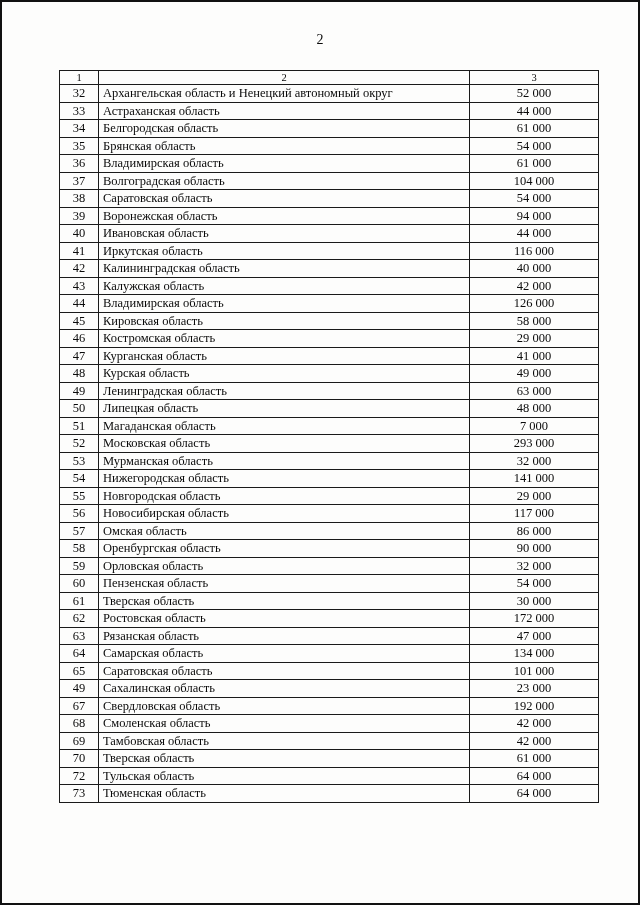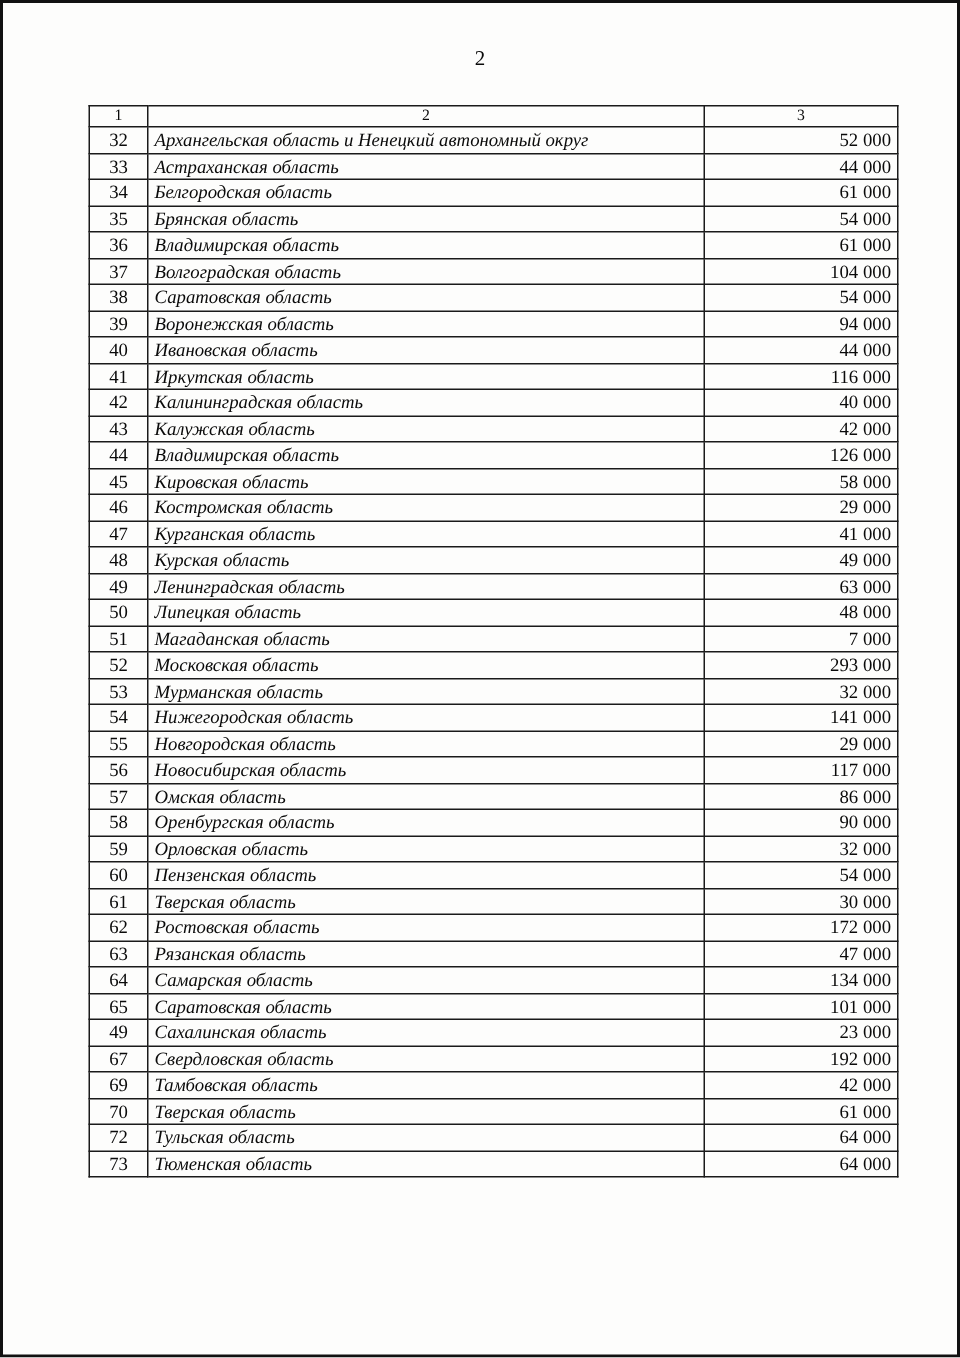--- a/index.html
+++ b/index.html
@@ -52,25 +52,24 @@
     text-align: center;
   }
   td.col1 {
     width: 30px;
     text-align: center;
   }
   td.col2 {
     width: 362px;
     text-align: left;
     padding-left: 5px;
-    font-style: italic;
   }
   td.col3 {
     width: 120px;
-    text-align: right;
+    text-align: center;
     padding-right: 36px;
   }
   th.col1 { width: 30px; }
   th.col2 { width: 362px; }
   th.col3 { width: 120px; }
 </style>
 </head>
 <body>
 
 <div class="page">
@@ -259,20 +258,25 @@
           <td class="col1">49</td>
           <td class="col2">Сахалинская область</td>
           <td class="col3">23 000</td>
         </tr>
         <tr>
           <td class="col1">67</td>
           <td class="col2">Свердловская область</td>
           <td class="col3">192 000</td>
         </tr>
         <tr>
+          <td class="col1">68</td>
+          <td class="col2">Смоленская область</td>
+          <td class="col3">42 000</td>
+        </tr>
+        <tr>
           <td class="col1">69</td>
           <td class="col2">Тамбовская область</td>
           <td class="col3">42 000</td>
         </tr>
         <tr>
           <td class="col1">70</td>
           <td class="col2">Тверская область</td>
           <td class="col3">61 000</td>
         </tr>
         <tr>

